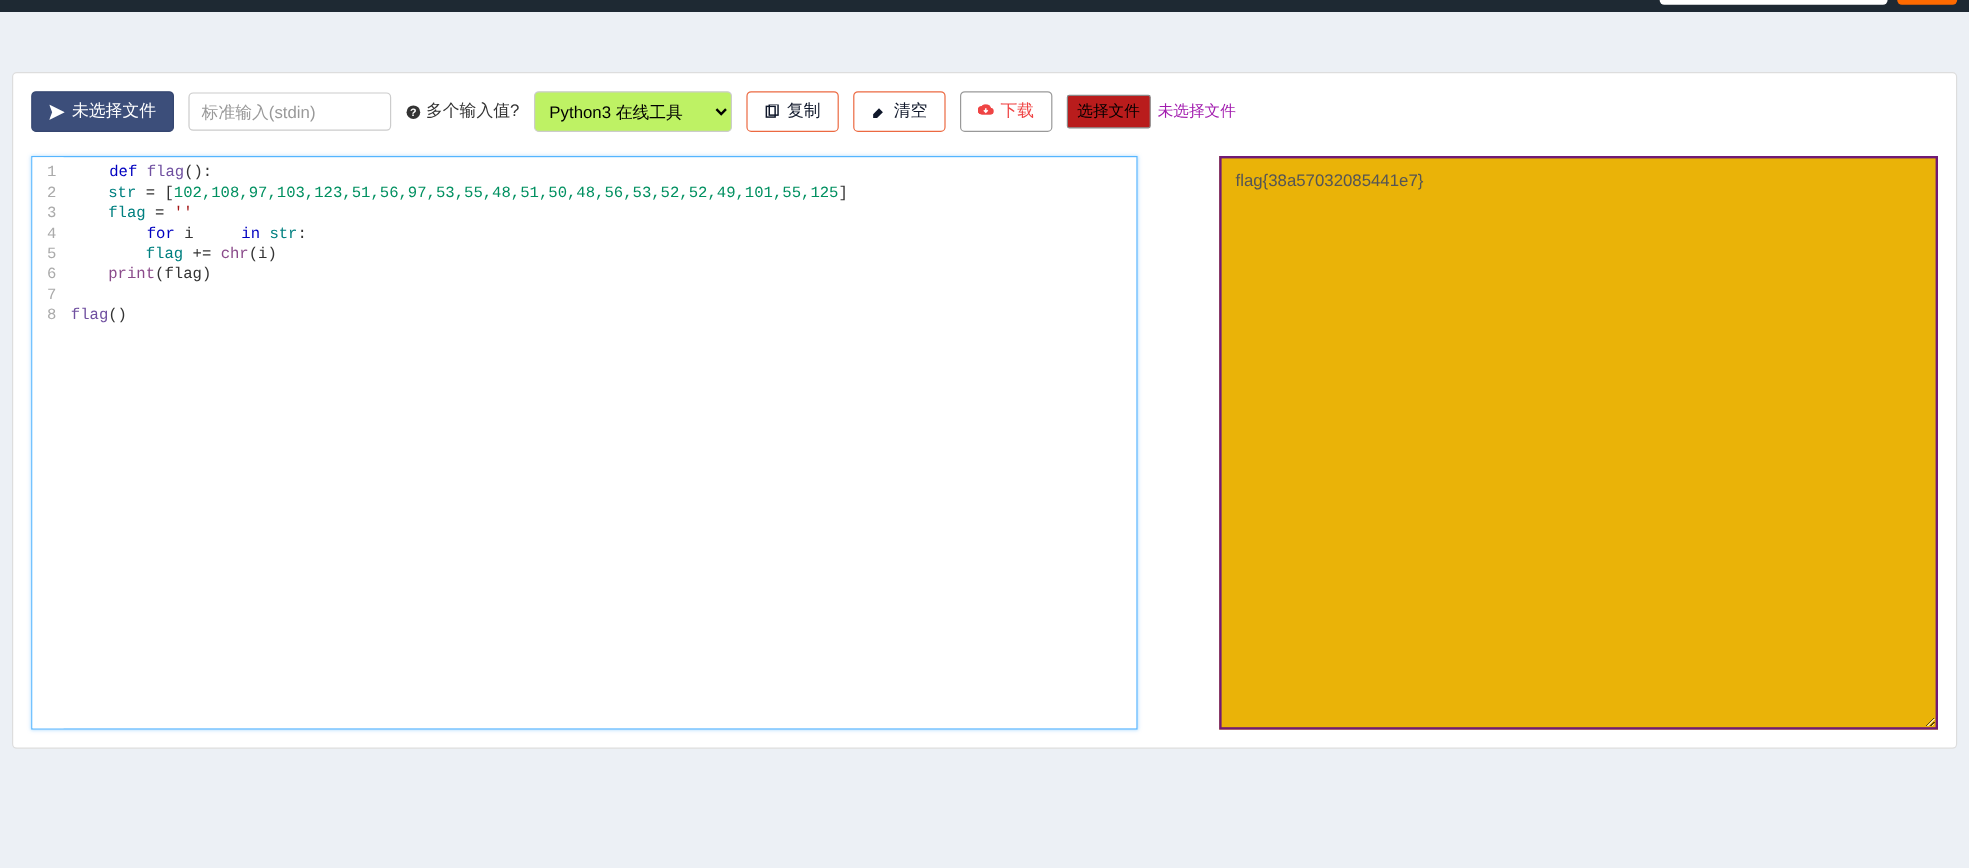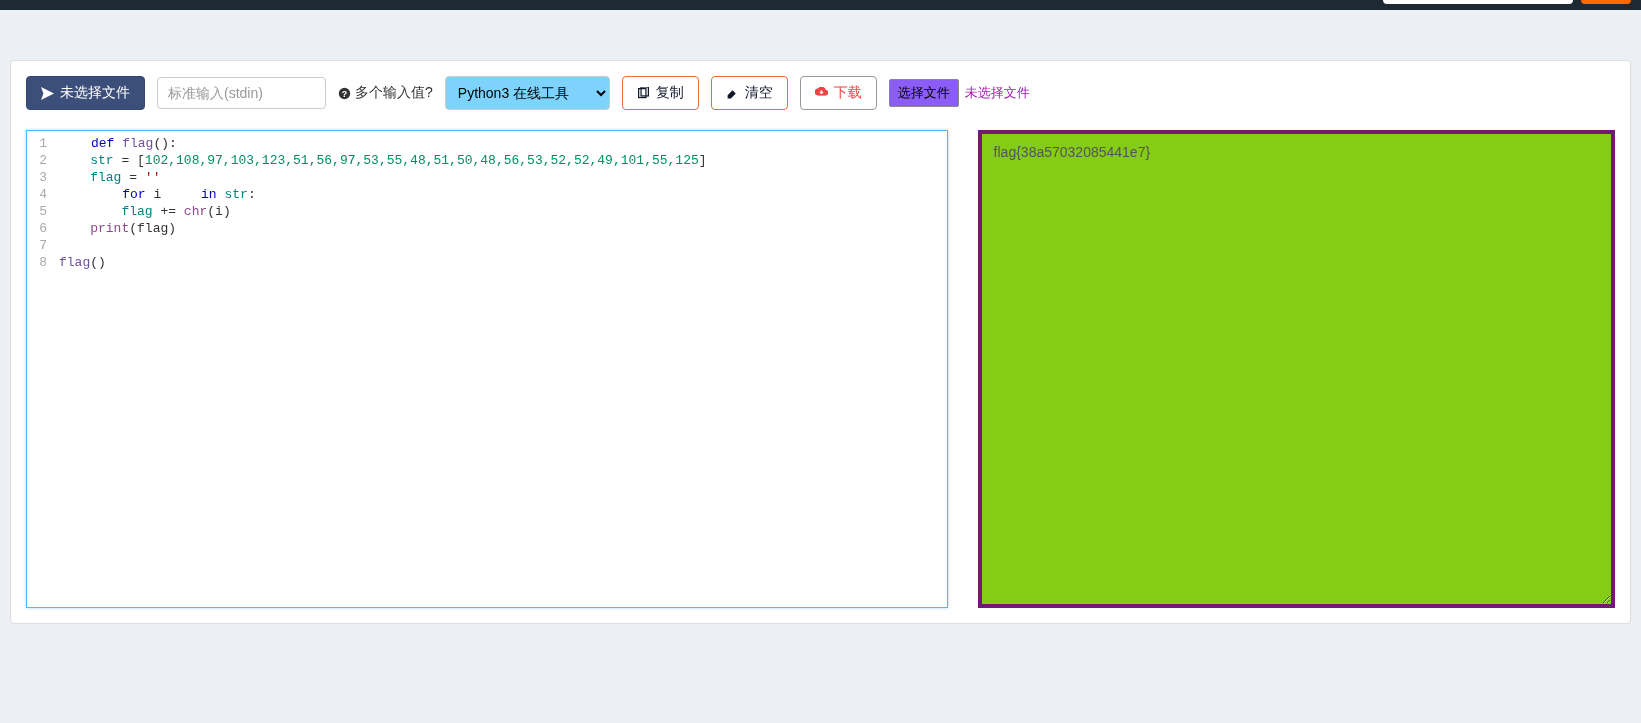--- a/index.html
+++ b/index.html
@@ -91,31 +91,31 @@
     align-items: center;
     gap: 4px;
     color: #333;
     font-size: 14px;
   }
   .lang-select {
     padding: 7px 8px;
     border: 1px solid #ccc;
     border-radius: 4px;
     font-size: 14px;
-    background: #7dd3fc;
+    background: #bef264;
     width: 165px;
   }
   .file-chooser {
     display: inline-flex;
     align-items: center;
   }
   .file-chooser-btn {
     padding: 4px 8px;
     border: 1px solid #888;
-    background: #8b5cf6;
+    background: #b91c1c;
     font-size: 13px;
     cursor: pointer;
     border-radius: 2px;
   }
   .file-chooser-label {
     margin-left: 6px;
     font-size: 13px;
     color: #a21caf;
   }
   .content-row {
@@ -150,30 +150,31 @@
     overflow: auto;
   }
   .tok-kw { color: #0000c0; margin-left: 32px; }
   .tok-fn { color: #7050a0; }
   .tok-id { color: #008080; }
   .tok-num { color: #009060; }
   .tok-str { color: #a31515; }
   .tok-builtin { color: #8a4a8a; }
   .output-wrap {
     flex: 1;
-    border: 4px solid #701a75;
-    background: #84cc16;
+    border: 2px solid #701a75;
+    background: #eab308;
     height: 478px;
     padding: 10px 12px;
     font-family: -apple-system, Arial, sans-serif;
     font-size: 14px;
     color: #555;
     position: relative;
     resize: both;
     overflow: auto;
+    margin-left: 38px;
   }
   .icon-svg { width: 13px; height: 13px; display: inline-block; }
 </style>
 </head>
 <body>
 
 <div class="top-nav">
   <div class="top-nav-right">
     <div class="search-box"></div>
     <div class="orange-btn"></div>

